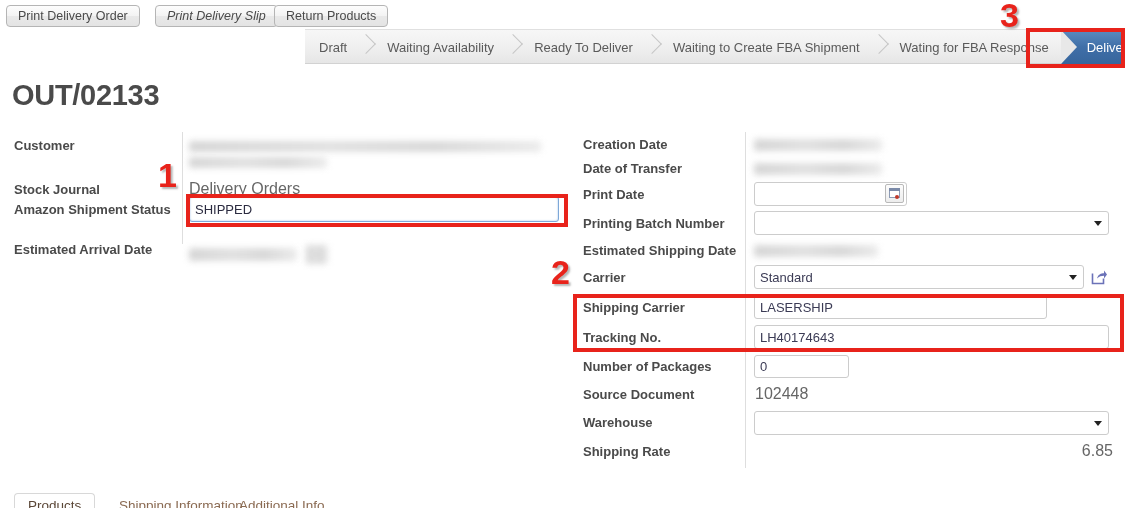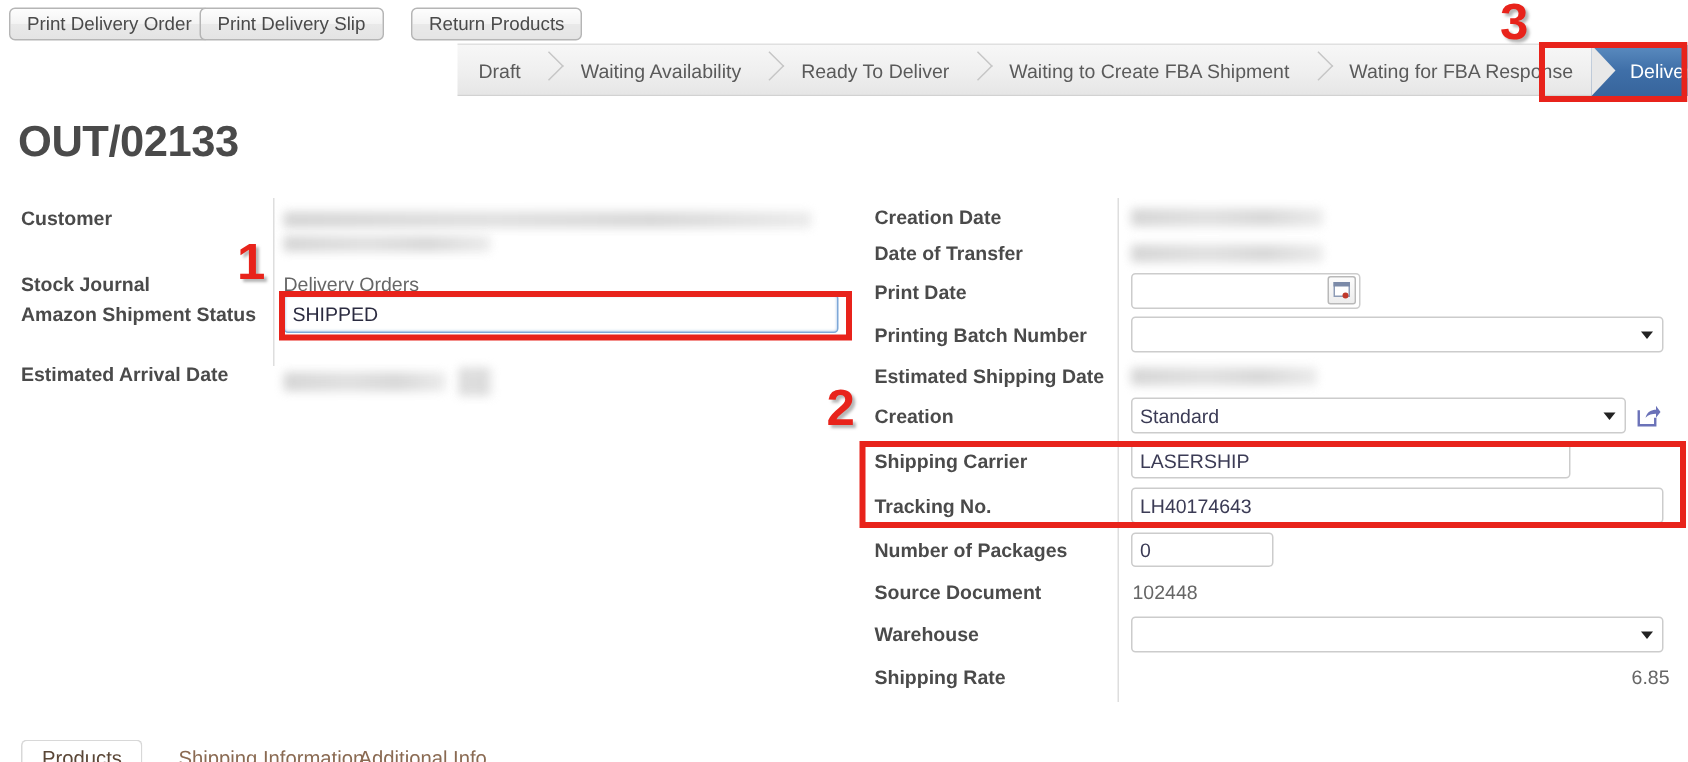--- a/index.html
+++ b/index.html
@@ -35,21 +35,21 @@
     background: linear-gradient(to bottom, #fdfdfd 0%, #f3f3f3 50%, #e9e9e9 51%, #e4e4e4 100%);
     color: #4a4a4a;
     font-size: 12.5px;
     font-family: "Liberation Sans", sans-serif;
     line-height: 21px;
     box-sizing: border-box;
     white-space: nowrap;
     cursor: pointer;
   }
   #btn-0 { left: 6px; }
-  #btn-1 { left: 133px; }
+  #btn-1 { left: 155px; font-style: italic; }
   #btn-2 { left: 274px; }
 
   
   .statusbar {
     position: absolute;
     left: 305px; top: 29px;
     width: 820px;
     height: 35px;
     background: linear-gradient(to bottom, #f7f7f7 0%, #efefef 55%, #e6e6e6 100%);
     border-top: 1px solid #e0e0e0;
@@ -145,21 +145,21 @@
     color: #4a4a4a;
     font-size: 13px;
     font-family: "Liberation Sans", sans-serif;
     white-space: nowrap;
   }
   .col-left .lbl  { width: 168px; }
   .col-right .lbl { width: 162px; }
 
   .val {
     color: #666;
-    font-size: 13px;
+    font-size: 16px;
     font-family: "Liberation Sans", sans-serif;
   }
 
   
   .blur {
     background: linear-gradient(90deg,#cfcfcf,#dcdcdc 40%,#d2d2d2 70%,#e8e8e8);
     border-radius: 2px;
     filter: blur(3.2px);
     opacity: .85;
     height: 11px;
@@ -384,21 +384,21 @@
   </div>
 
   <div class="row" style="height:24px;">
     <div class="lbl">Estimated Shipping Date</div>
     <div style="position:relative;width:360px;">
       <div class="blur" style="width:124px;position:absolute;left:9px;top:-5px;height:12px;"></div>
     </div>
   </div>
 
   <div class="row" style="height:30px;">
-    <div class="lbl">Creation</div>
+    <div class="lbl">Carrier</div>
     <div class="selwrap" style="margin-left:9px;">
       <select class="tin" style="width:330px;height:24px;">
         <option>Standard</option>
       </select>
       <span class="arrow"></span>
     </div>
     <span class="extlink" style="margin-left:7px;">
       <svg width="17" height="16" viewBox="0 0 17 16">
         <path d="M1.5,4.5 L1.5,14.5 L12.5,14.5 L12.5,9.5" fill="none" stroke="#6b72b8" stroke-width="1.6"></path>
         <path d="M6,9.5 C7,5.5 10,4.2 13,4.2 L13,1.5 L16,5.6 L13,9.5 L13,6.8 C10.5,6.8 8,7.4 6,9.5 Z" fill="#6b72b8"></path>

